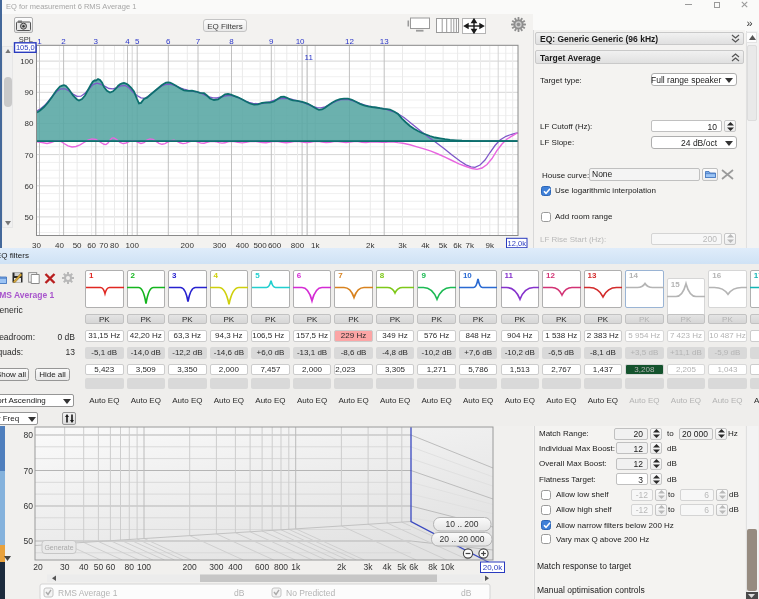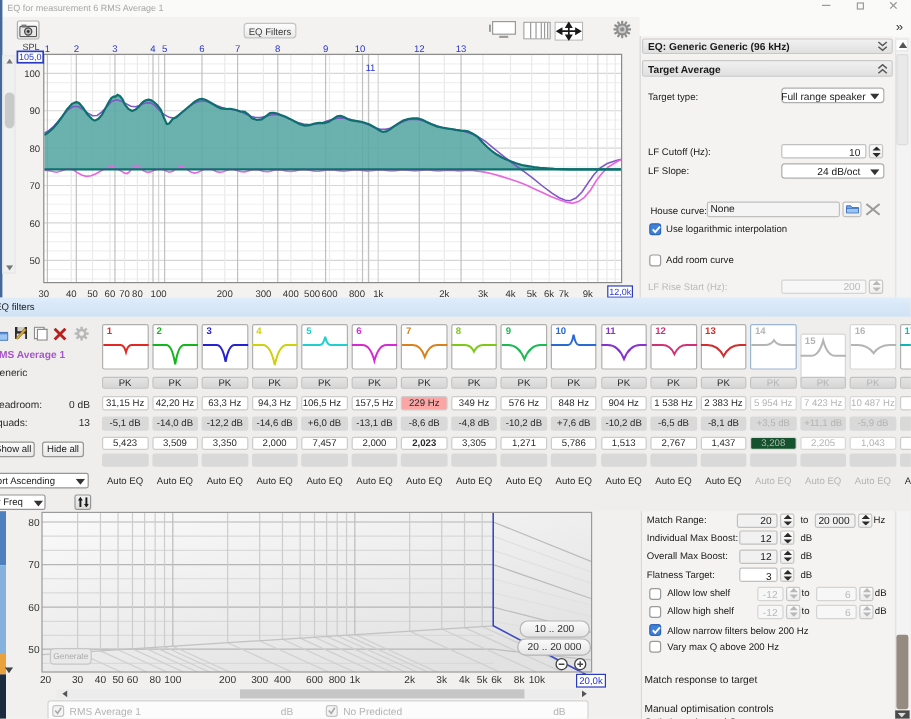--- a/index.html
+++ b/index.html
@@ -237,21 +237,21 @@
   </svg>
 <svg style="position:absolute;left:720px;top:168px" width="15" height="13">
     <path d="M2,2 L13,11 M13,2 L2,11" stroke="#9a9a9a" stroke-width="1.7"></path>
   </svg>
 <div style="position:absolute;left:541px;top:185.5px;width:10px;height:10px;background:#3f80d8;border:1px solid #2c66b8;border-radius:2.5px;"></div>
 <svg style="position:absolute;left:542.5px;top:187.5px" width="8" height="7">
     <path d="M1,3.2 L3,5.4 L7,0.8" stroke="#fff" stroke-width="1.6" fill="none"></path>
   </svg>
 <div style="position:absolute;left:555px;top:186px;font-size:8px;color:#1a1a1a;white-space:nowrap;line-height:10px;">Use logarithmic interpolation</div>
 <div style="position:absolute;left:541px;top:211.5px;width:10px;height:10px;background:#fff;border:1px solid #9a9a9a;border-radius:2.5px;"></div>
-<div style="position:absolute;left:555px;top:212px;font-size:8px;color:#1a1a1a;white-space:nowrap;line-height:10px;">Add room curve</div>
+<div style="position:absolute;left:555px;top:212px;font-size:8px;color:#1a1a1a;white-space:nowrap;line-height:10px;">Add room range</div>
 <div style="position:absolute;left:540px;top:234.5px;font-size:8px;color:#b9b9b9;white-space:nowrap;line-height:10px;">LF Rise Start (Hz):</div>
 <div style="position:absolute;left:651px;top:232.5px;width:71px;height:12px;background:#f7f7f7;border:1px solid #d4d4d4;border-radius:2px;"></div>
 <div style="position:absolute;left:654px;top:234.0px;font-size:8.5px;color:#b9b9b9;white-space:nowrap;line-height:10.5px;width:63px;text-align:right;">200</div>
 <div style="position:absolute;left:724px;top:232.5px;width:12px;height:12px;border:1px solid #c6c6c6;border-radius:2px;background:linear-gradient(#fcfcfc,#ededed);"></div>
 <svg style="position:absolute;left:726.5px;top:234.0px" width="7" height="9">
     <path d="M3.5,0 L7,3.5 L0,3.5 Z" fill="#b9b9b9"></path>
     <path d="M3.5,9 L7,5.5 L0,5.5 Z" fill="#b9b9b9"></path>
   </svg>
 <div style="position:absolute;left:745.5px;top:31px;width:12px;height:217px;background:#f3f3f3;border-left:1px solid #e0e0e0;"></div>
 <div style="position:absolute;left:746px;top:32px;width:11px;height:11px;background:#fdfdfd;border:1px solid #e3e3e3;"></div>
@@ -394,21 +394,21 @@
 <div style="position:absolute;left:292.8px;top:395.5px;width:38.5px;height:11px;font-size:8px;color:#2a2a2a;text-align:center;">Auto EQ</div>
 <div style="position:absolute;left:334.3px;top:269.5px;width:38.5px;height:38.5px;background:#fff;border:1px solid #b0b0b0;border-radius:2px;">
     <span style="position:absolute;left:3px;top:0.5px;font-size:8px;font-weight:bold;color:#d8821e;">7</span>
     <svg width="38" height="37" style="position:absolute;left:-0.5px;top:0.5px">
       <path d="M0,16.5 L9.0,16.5 Q15.5,16.5 19.0,26.4 Q22.5,16.5 29.0,16.5 L38,16.5" fill="none" stroke="#d8821e" stroke-width="1.7"></path>
     </svg>
   </div>
 <div style="position:absolute;left:334.3px;top:313.5px;width:38.5px;height:10.5px;background:linear-gradient(#e4e4e4,#d6d6d6);border:1px solid #c2c2c2;border-radius:2px;font-size:8px;color:#2a2a2a;text-align:center;line-height:9.5px;">PK</div>
 <div style="position:absolute;left:334.3px;top:330px;width:38.5px;height:11.5px;background:#fca5a5;border:1px solid #cccccc;border-radius:2px;font-size:8px;color:#2a2a2a;text-align:center;line-height:10.5px;white-space:nowrap;">229 Hz</div>
 <div style="position:absolute;left:334.3px;top:347px;width:38.5px;height:11.5px;background:#d9d9d9;border-radius:2px;font-size:8px;color:#2a2a2a;text-align:center;line-height:11.5px;white-space:nowrap;">-8,6 dB</div>
-<div style="position:absolute;left:334.3px;top:364px;width:38.5px;height:11px;background:#fff;border:1px solid #cccccc;border-radius:2px;font-size:8px;color:#2a2a2a;text-align:center;line-height:10px;font-weight:bold;">2,023</div>
+<div style="position:absolute;left:334.3px;top:364px;width:38.5px;height:11px;background:#fff;border:1px solid #cccccc;border-radius:2px;font-size:8px;color:#2a2a2a;line-height:10px;">2,023</div>
 <div style="position:absolute;left:334.3px;top:377.5px;width:38.5px;height:11px;background:#d9d9d9;border-radius:2px;"></div>
 <div style="position:absolute;left:334.3px;top:395.5px;width:38.5px;height:11px;font-size:8px;color:#2a2a2a;text-align:center;">Auto EQ</div>
 <div style="position:absolute;left:375.8px;top:269.5px;width:38.5px;height:38.5px;background:#fff;border:1px solid #b0b0b0;border-radius:2px;">
     <span style="position:absolute;left:3px;top:0.5px;font-size:8px;font-weight:bold;color:#7ec819;">8</span>
     <svg width="38" height="37" style="position:absolute;left:-0.5px;top:0.5px">
       <path d="M0,16.5 L11.5,16.5 Q16.4,16.5 19.0,22.0 Q21.6,16.5 26.5,16.5 L38,16.5" fill="none" stroke="#7ec819" stroke-width="1.7"></path>
     </svg>
   </div>
 <div style="position:absolute;left:375.8px;top:313.5px;width:38.5px;height:10.5px;background:linear-gradient(#e4e4e4,#d6d6d6);border:1px solid #c2c2c2;border-radius:2px;font-size:8px;color:#2a2a2a;text-align:center;line-height:9.5px;">PK</div>
 <div style="position:absolute;left:375.8px;top:330px;width:38.5px;height:11.5px;background:#fff;border:1px solid #cccccc;border-radius:2px;font-size:8px;color:#2a2a2a;text-align:center;line-height:10.5px;white-space:nowrap;">349 Hz</div>

